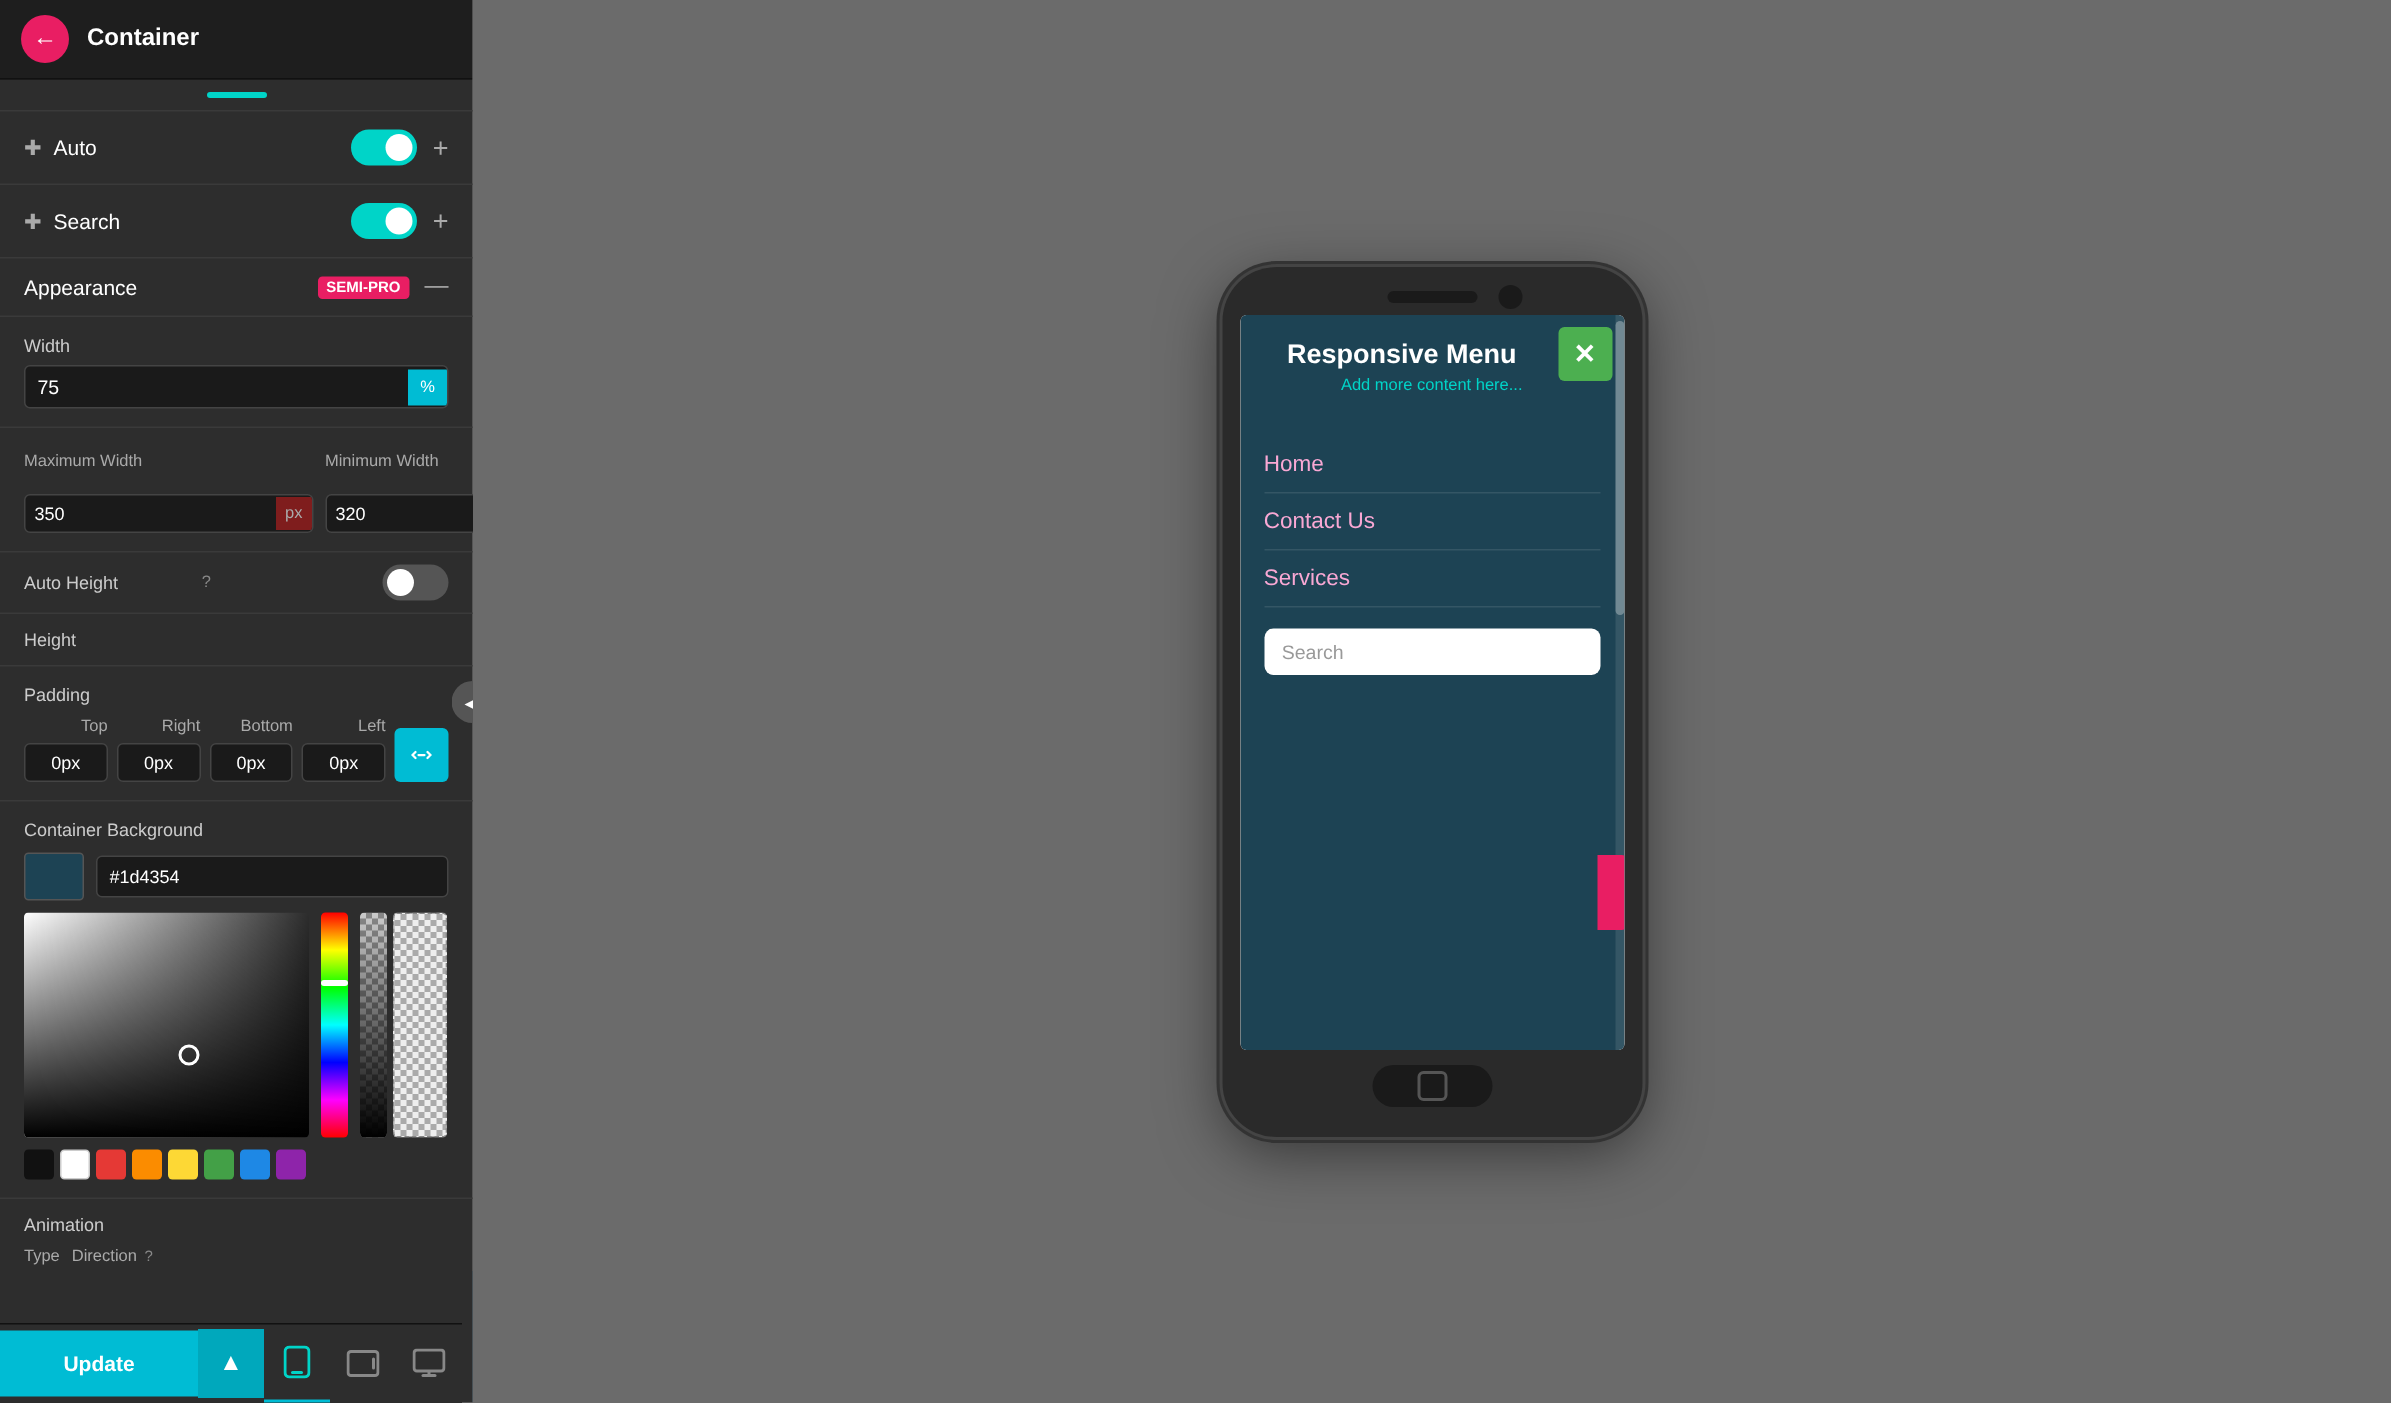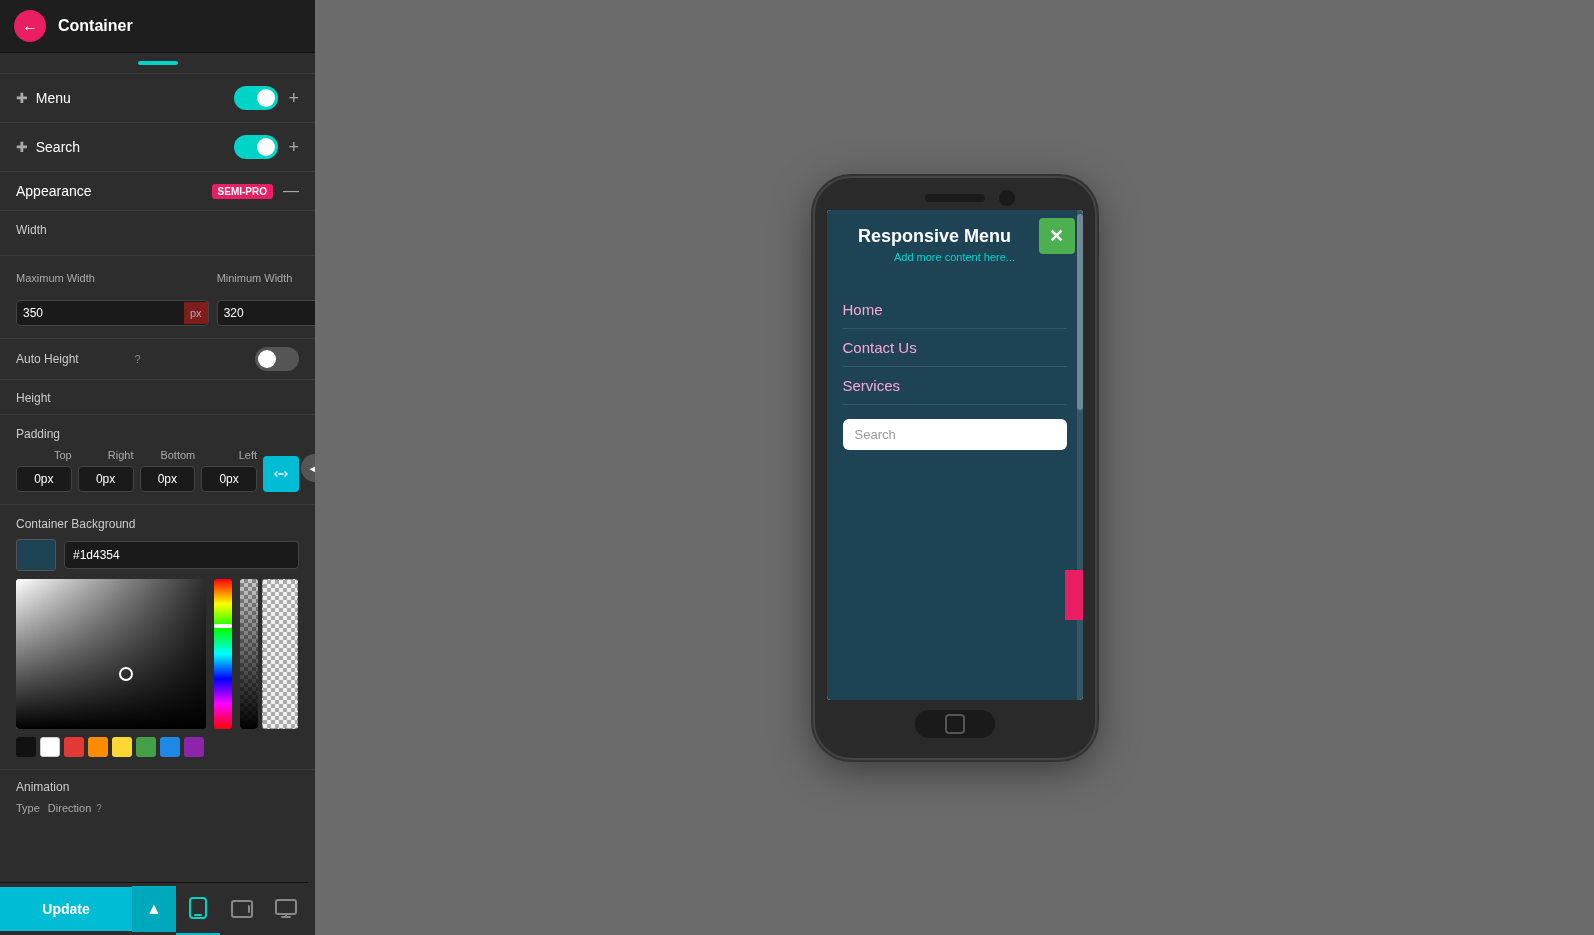--- a/index.html
+++ b/index.html
@@ -649,40 +649,44 @@
   </div>
 
   <div class="panel-body">
 
     <div style="display:flex;justify-content:center;padding:8px 0;border-bottom:1px solid #3a3a3a;">
       <div style="width:40px;height:4px;background:#00d4c8;border-radius:2px;"></div>
     </div>
 
     <div class="toggle-row">
       <span class="toggle-row-icon">✚</span>
-      <span class="toggle-row-label">Menu</span>
+      <span class="toggle-row-label">Auto</span>
       <div class="toggle-btn"></div>
       <span class="toggle-plus">+</span>
     </div>
 
     <div class="toggle-row">
       <span class="toggle-row-icon">✚</span>
       <span class="toggle-row-label">Search</span>
       <div class="toggle-btn"></div>
       <span class="toggle-plus">+</span>
     </div>
 
     <div class="appearance-header">
       <span class="appearance-label">Appearance</span>
       <span class="semi-pro-badge">SEMI-PRO</span>
       <span class="collapse-btn">—</span>
     </div>
 
     <div class="form-section">
       <span class="form-label">Width</span>
+      <div class="input-with-unit">
+        <input type="text" value="75" style="">
+        <div class="unit-btn">%</div>
+      </div>
     </div>
 
     <div class="form-section">
       <div class="two-col-inputs">
         <div class="labeled-input">
           <label>Maximum Width</label>
           <div class="input-row">
             <input type="text" value="350" style="">
             <span class="unit-label">px</span>
           </div>

